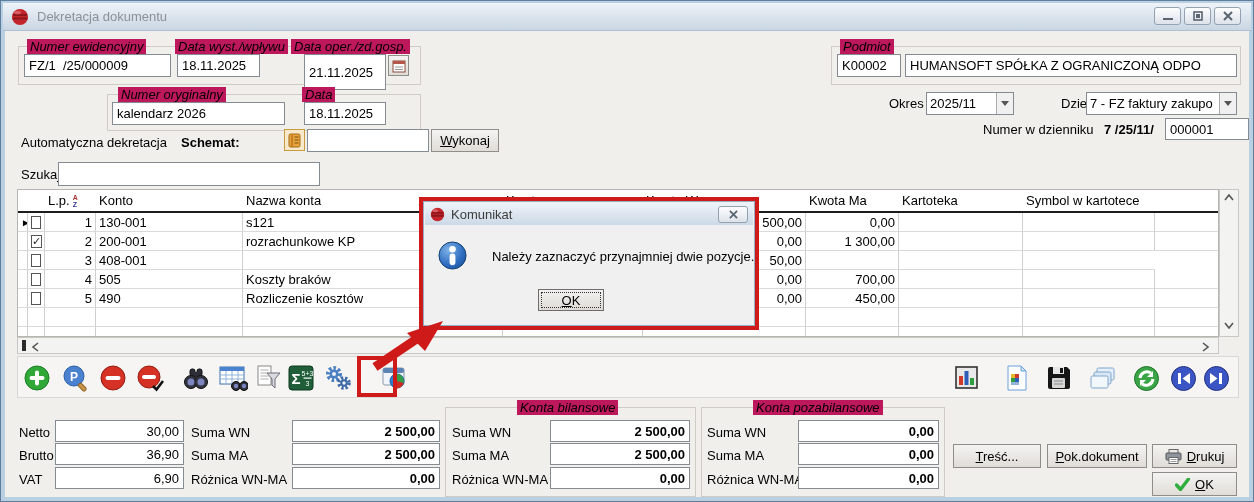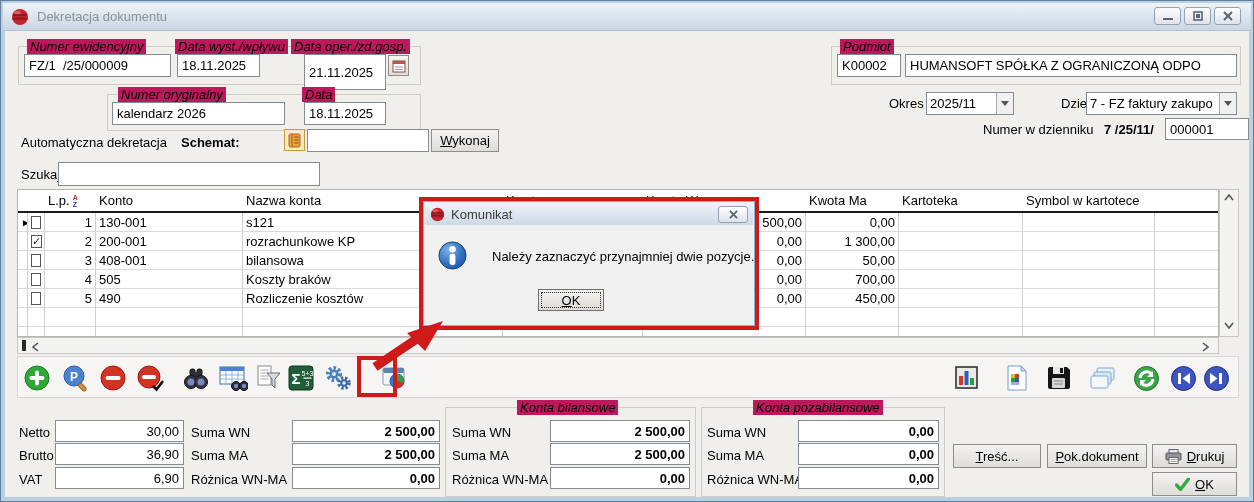--- a/index.html
+++ b/index.html
@@ -215,21 +215,20 @@
       <div class="num">1 300,00</div>
       <div></div>
       <div></div>
       <div></div>
     </div>
     <div class="trow">
       <div></div>
       <div><span class="cb"></span></div>
       <div class="num">3</div>
       <div>408-001</div>
-      <div>bilansowa</div>
       <div class="num"></div>
       <div class="num">0,00</div>
       <div class="num">50,00</div>
       <div></div>
       <div></div>
       <div></div>
     </div>
     <div class="trow">
       <div></div>
       <div><span class="cb"></span></div>

